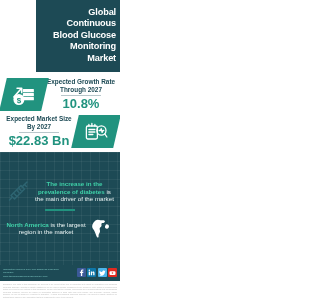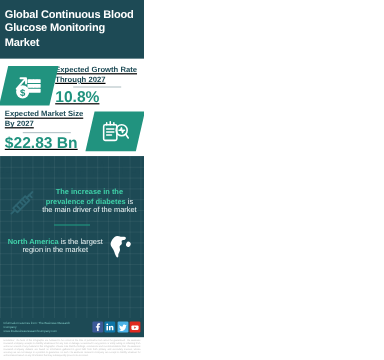--- a/index.html
+++ b/index.html
@@ -20,21 +20,22 @@
     height: 300px;
     position: relative;
     background: #ffffff;
     overflow: hidden;
   }
 
   
   .header {
     background: #1d4a55;
     padding: 7px 4px 8px 4px;
-    text-align: left;
+    text-align: right;
+    margin-left: 36px;
   }
   .header-title {
     color: #ffffff;
     font-size: 9.2px;
     line-height: 11.4px;
     font-weight: bold;
     letter-spacing: -0.15px;
     margin: 0;
   }
 
@@ -61,22 +62,22 @@
     display: flex;
     align-items: center;
     justify-content: center;
   }
   .badge > svg {
     transform: skewX(13deg);
   }
 
   .stat-text {
     flex: 1;
+    text-align: center;
     padding: 0 1px;
-    text-decoration: underline;
   }
   .stat-label {
     color: #1d4a55;
     font-size: 6.4px;
     line-height: 7.6px;
     font-weight: bold;
     margin: 0 0 2px 0;
   }
   .divider {
     width: 40px;

